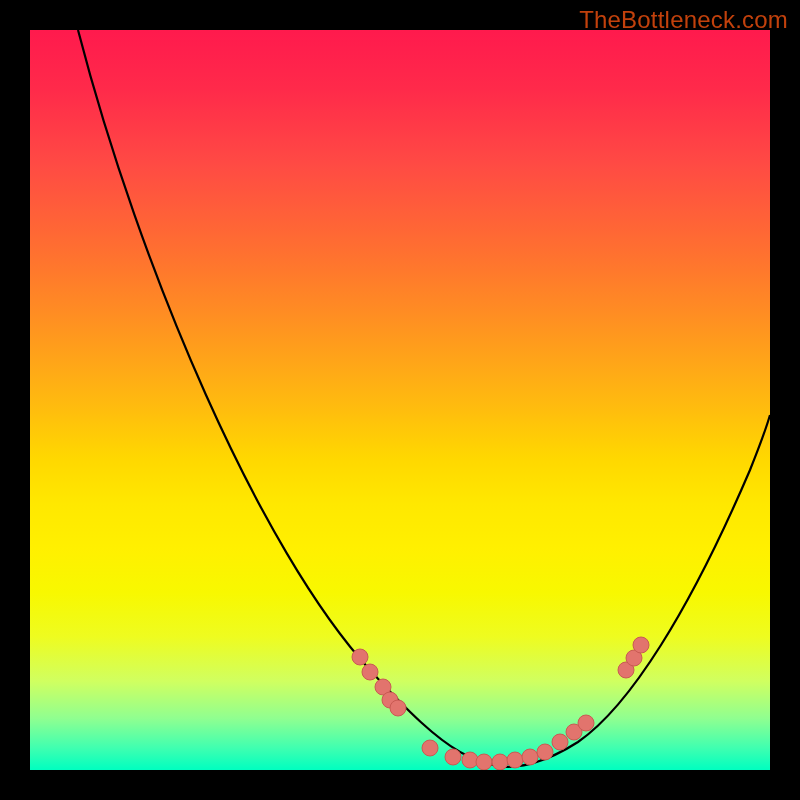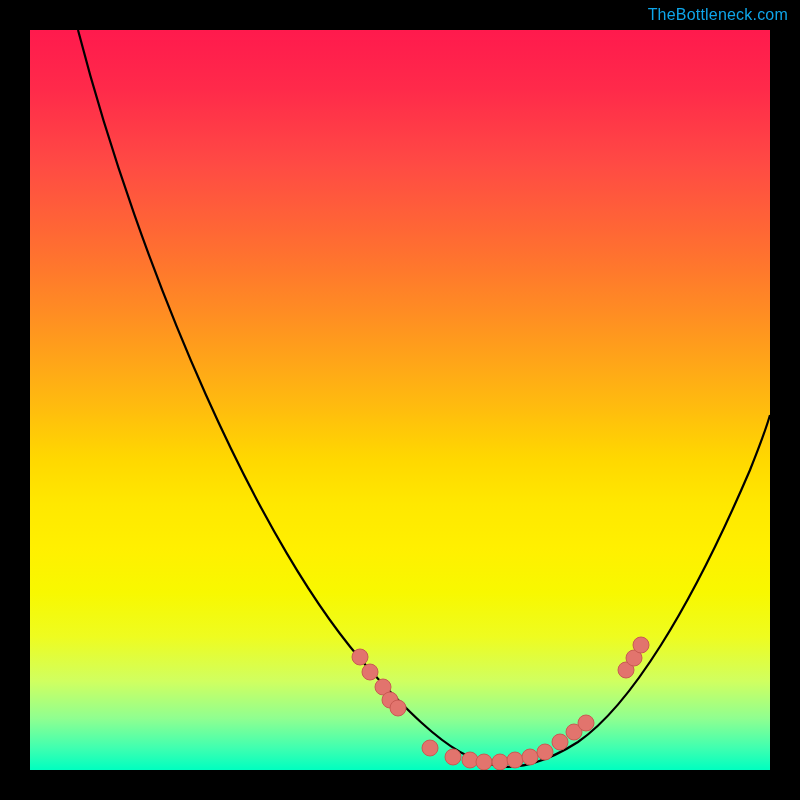--- a/index.html
+++ b/index.html
@@ -39,22 +39,22 @@
       #eefc20 82%,
       #d0ff60 88%,
       #90ff90 93%,
       #40ffb0 97%,
       #00ffc0 100%);
   }
   .watermark {
     position: absolute;
     top: 6px;
     right: 12px;
-    color: #0ea5e9;
-    font-size: 16px;
+    color: #c2410c;
+    font-size: 24px;
     font-weight: 500;
     letter-spacing: 0.2px;
   }
   svg.curve {
     position: absolute;
     left: 0;
     top: 0;
     width: 740px;
     height: 740px;
   }

